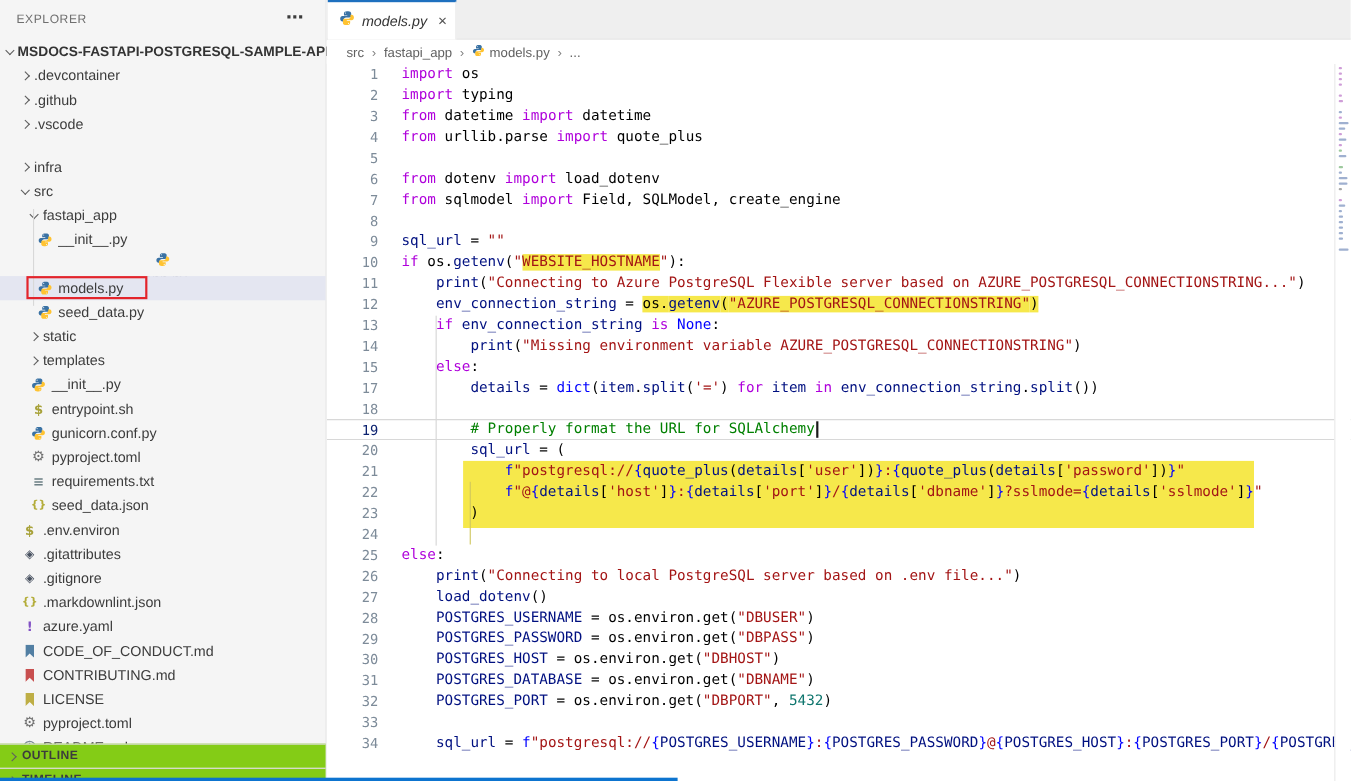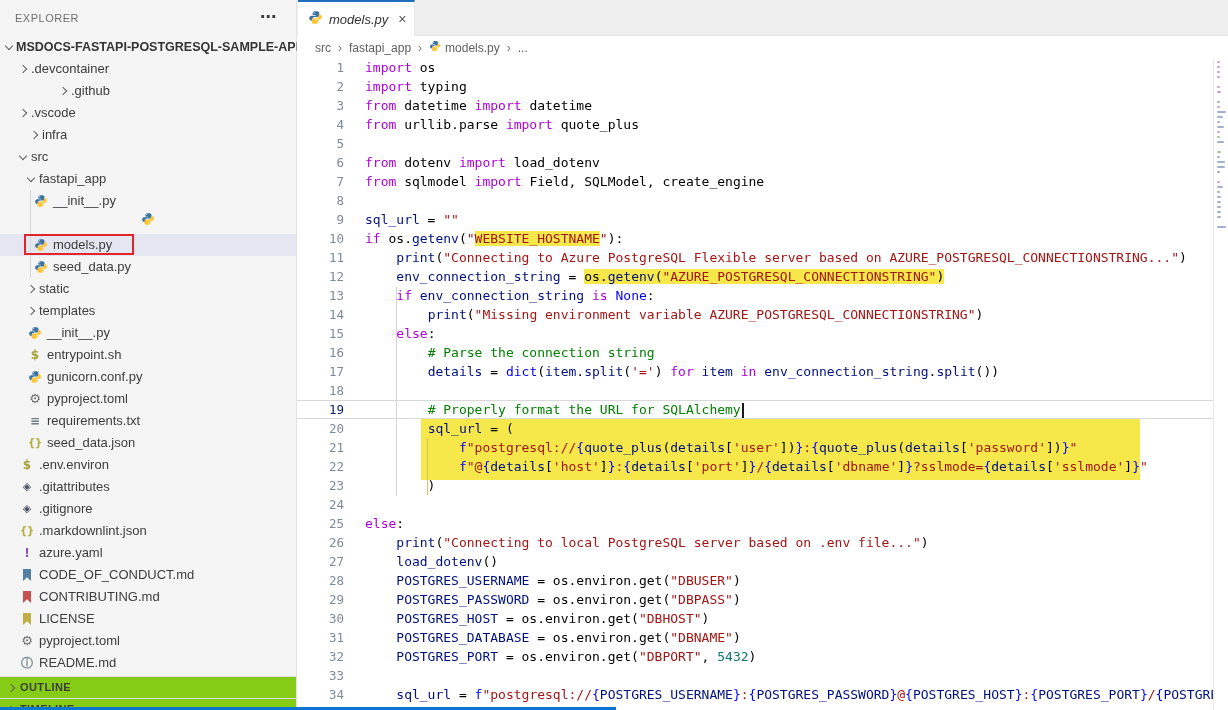--- a/index.html
+++ b/index.html
@@ -96,29 +96,29 @@
     </div>
     <div id="tree">
         <div class="trow root" style="padding-left: 6px;">
           <span class="chev open"></span>
           <span class="lbl">MSDOCS-FASTAPI-POSTGRESQL-SAMPLE-APP [GIT...</span>
         </div>
         <div class="trow" style="padding-left: 20px;">
           <span class="chev closed"></span>
           <span class="lbl">.devcontainer</span>
         </div>
-        <div class="trow" style="padding-left: 20px; margin-left: 40px;">
+        <div class="trow" style="padding-left: 20px;">
           <span class="chev closed"></span>
           <span class="lbl">.github</span>
         </div>
         <div class="trow" style="padding-left: 20px;">
           <span class="chev closed"></span>
           <span class="lbl">.vscode</span>
         </div>
-        <div class="trow" style="padding-left: 31px;">
+        <div class="trow" style="padding-left: 20px; margin-top: 17px;">
           <span class="chev closed"></span>
           <span class="lbl">infra</span>
         </div>
         <div class="trow" style="padding-left: 20px;">
           <span class="chev open"></span>
           <span class="lbl">src</span>
         </div>
         <div class="trow" style="padding-left: 28px;">
           <span class="chev open"></span>
           <span class="lbl">fastapi_app</span>
@@ -305,21 +305,20 @@
           <div class="line"><span class="ln">6</span><span class="lc"><span class="tok-kw">from</span><span class="tok-pln"> dotenv </span><span class="tok-kw">import</span><span class="tok-pln"> load_dotenv</span></span></div>
           <div class="line"><span class="ln">7</span><span class="lc"><span class="tok-kw">from</span><span class="tok-pln"> sqlmodel </span><span class="tok-kw">import</span><span class="tok-pln"> Field, SQLModel, create_engine</span></span></div>
           <div class="line"><span class="ln">8</span><span class="lc"></span></div>
           <div class="line"><span class="ln">9</span><span class="lc"><span class="tok-var">sql_url</span><span class="tok-pln"> = </span><span class="tok-str">""</span></span></div>
           <div class="line"><span class="ln">10</span><span class="lc"><span class="tok-kw">if</span><span class="tok-pln"> os.</span><span class="tok-var">getenv</span><span class="tok-pln">(</span><span class="tok-str">"</span><span class="tok-str ihl">WEBSITE_HOSTNAME</span><span class="tok-str">"</span><span class="tok-pln">):</span></span></div>
           <div class="line"><span class="ln">11</span><span class="lc"><span class="tok-pln">    </span><span class="tok-var">print</span><span class="tok-pln">(</span><span class="tok-str">"Connecting to Azure PostgreSQL Flexible server based on AZURE_POSTGRESQL_CONNECTIONSTRING..."</span><span class="tok-pln">)</span></span></div>
           <div class="line"><span class="ln">12</span><span class="lc"><span class="tok-pln">    </span><span class="tok-var">env_connection_string</span><span class="tok-pln"> = </span><span class="tok-pln ihl">os.</span><span class="tok-var ihl">getenv</span><span class="tok-pln ihl">(</span><span class="tok-str ihl">"AZURE_POSTGRESQL_CONNECTIONSTRING"</span><span class="tok-pln ihl">)</span></span></div>
           <div class="line"><span class="ln">13</span><span class="lc"><span class="tok-pln">    </span><span class="tok-kw">if</span><span class="tok-pln"> </span><span class="tok-var">env_connection_string</span><span class="tok-pln"> </span><span class="tok-kw">is</span><span class="tok-pln"> </span><span class="tok-blu">None</span><span class="tok-pln">:</span></span></div>
           <div class="line"><span class="ln">14</span><span class="lc"><span class="tok-pln">        </span><span class="tok-var">print</span><span class="tok-pln">(</span><span class="tok-str">"Missing environment variable AZURE_POSTGRESQL_CONNECTIONSTRING"</span><span class="tok-pln">)</span></span></div>
           <div class="line"><span class="ln">15</span><span class="lc"><span class="tok-pln">    </span><span class="tok-kw">else</span><span class="tok-pln">:</span></span></div>
-          <div class="line"><span class="ln">16</span><span class="lc"><span class="tok-pln">        </span><span class="tok-com"># Parse the connection string</span></span></div>
           <div class="line"><span class="ln">17</span><span class="lc"><span class="tok-pln">        </span><span class="tok-var">details</span><span class="tok-pln"> = </span><span class="tok-blu">dict</span><span class="tok-pln">(</span><span class="tok-var">item</span><span class="tok-pln">.</span><span class="tok-var">split</span><span class="tok-pln">(</span><span class="tok-str">'='</span><span class="tok-pln">) </span><span class="tok-kw">for</span><span class="tok-pln"> </span><span class="tok-var">item</span><span class="tok-pln"> </span><span class="tok-kw">in</span><span class="tok-pln"> </span><span class="tok-var">env_connection_string</span><span class="tok-pln">.</span><span class="tok-var">split</span><span class="tok-pln">())</span></span></div>
           <div class="line"><span class="ln">18</span><span class="lc"></span></div>
           <div class="line active"><span class="ln">19</span><span class="lc"><span class="tok-pln">        </span><span class="tok-com"># Properly format the URL for SQLAlchemy</span><span class="caret"></span></span></div>
           <div class="line"><span class="ln">20</span><span class="lc"><span class="tok-pln">        </span><span class="tok-var">sql_url</span><span class="tok-pln"> = (</span></span></div>
           <div class="line"><span class="ln">21</span><span class="lc"><span class="tok-pln">            </span><span class="tok-blu">f</span><span class="tok-str">"postgresql://</span><span class="tok-blu">{</span><span class="tok-var">quote_plus</span><span class="tok-pln">(</span><span class="tok-var">details</span><span class="tok-pln">[</span><span class="tok-str">'user'</span><span class="tok-pln">])</span><span class="tok-blu">}</span><span class="tok-str">:</span><span class="tok-blu">{</span><span class="tok-var">quote_plus</span><span class="tok-pln">(</span><span class="tok-var">details</span><span class="tok-pln">[</span><span class="tok-str">'password'</span><span class="tok-pln">])</span><span class="tok-blu">}</span><span class="tok-str">"</span></span></div>
           <div class="line"><span class="ln">22</span><span class="lc"><span class="tok-pln">            </span><span class="tok-blu">f</span><span class="tok-str">"@</span><span class="tok-blu">{</span><span class="tok-var">details</span><span class="tok-pln">[</span><span class="tok-str">'host'</span><span class="tok-pln">]</span><span class="tok-blu">}</span><span class="tok-str">:</span><span class="tok-blu">{</span><span class="tok-var">details</span><span class="tok-pln">[</span><span class="tok-str">'port'</span><span class="tok-pln">]</span><span class="tok-blu">}</span><span class="tok-str">/</span><span class="tok-blu">{</span><span class="tok-var">details</span><span class="tok-pln">[</span><span class="tok-str">'dbname'</span><span class="tok-pln">]</span><span class="tok-blu">}</span><span class="tok-str">?sslmode=</span><span class="tok-blu">{</span><span class="tok-var">details</span><span class="tok-pln">[</span><span class="tok-str">'sslmode'</span><span class="tok-pln">]</span><span class="tok-blu">}</span><span class="tok-str">"</span></span></div>
           <div class="line"><span class="ln">23</span><span class="lc"><span class="tok-pln">        )</span></span></div>
           <div class="line"><span class="ln">24</span><span class="lc"></span></div>
           <div class="line"><span class="ln">25</span><span class="lc"><span class="tok-kw">else</span><span class="tok-pln">:</span></span></div>
           <div class="line"><span class="ln">26</span><span class="lc"><span class="tok-pln">    </span><span class="tok-var">print</span><span class="tok-pln">(</span><span class="tok-str">"Connecting to local PostgreSQL server based on .env file..."</span><span class="tok-pln">)</span></span></div>

